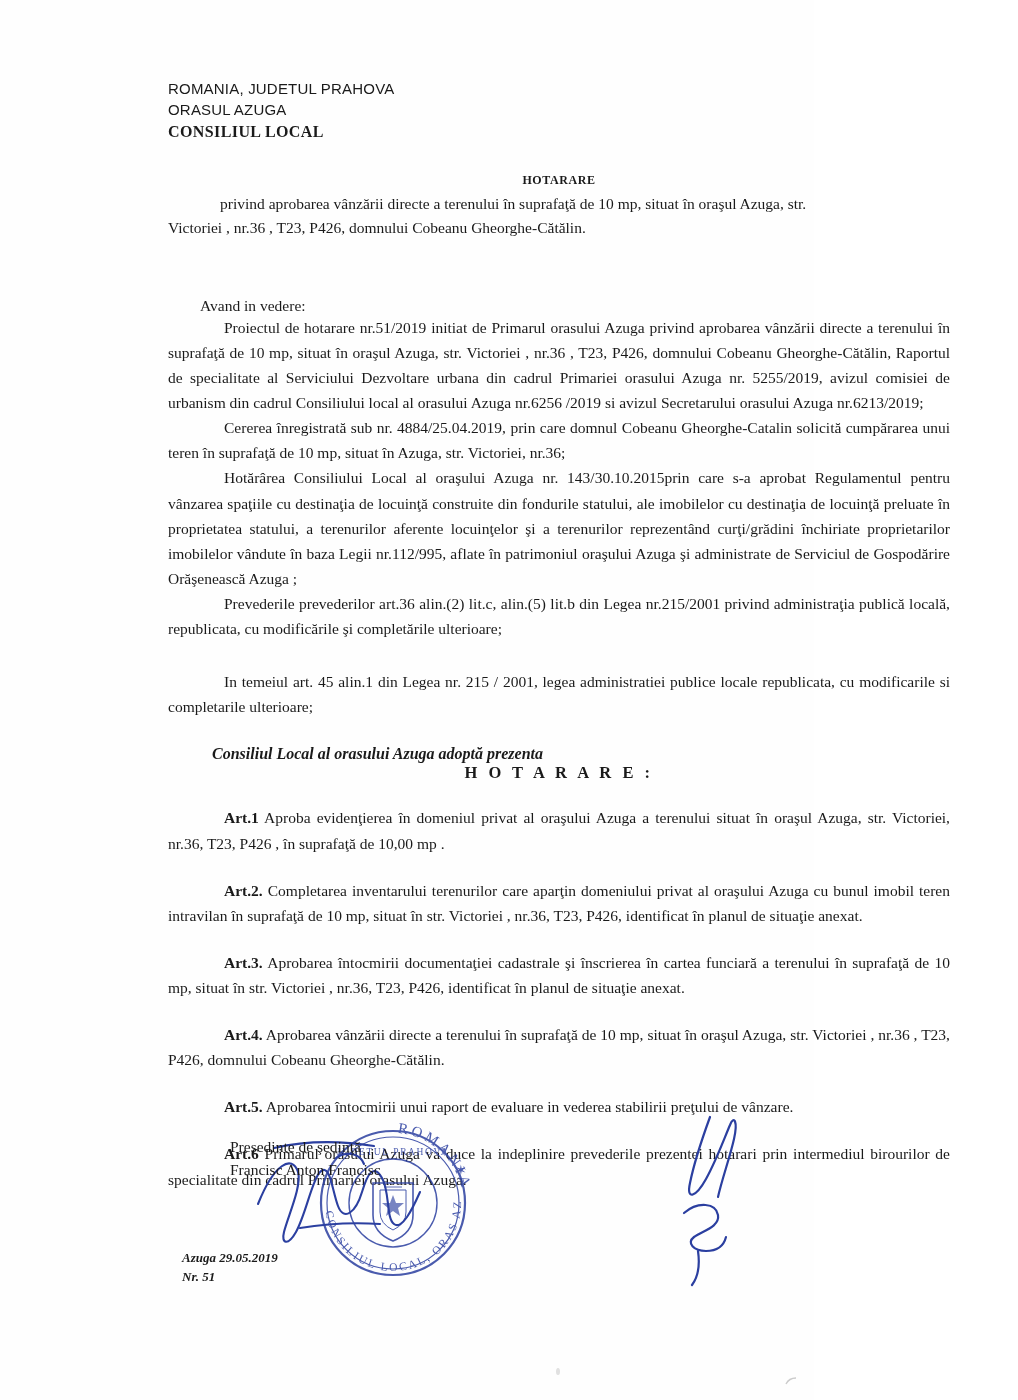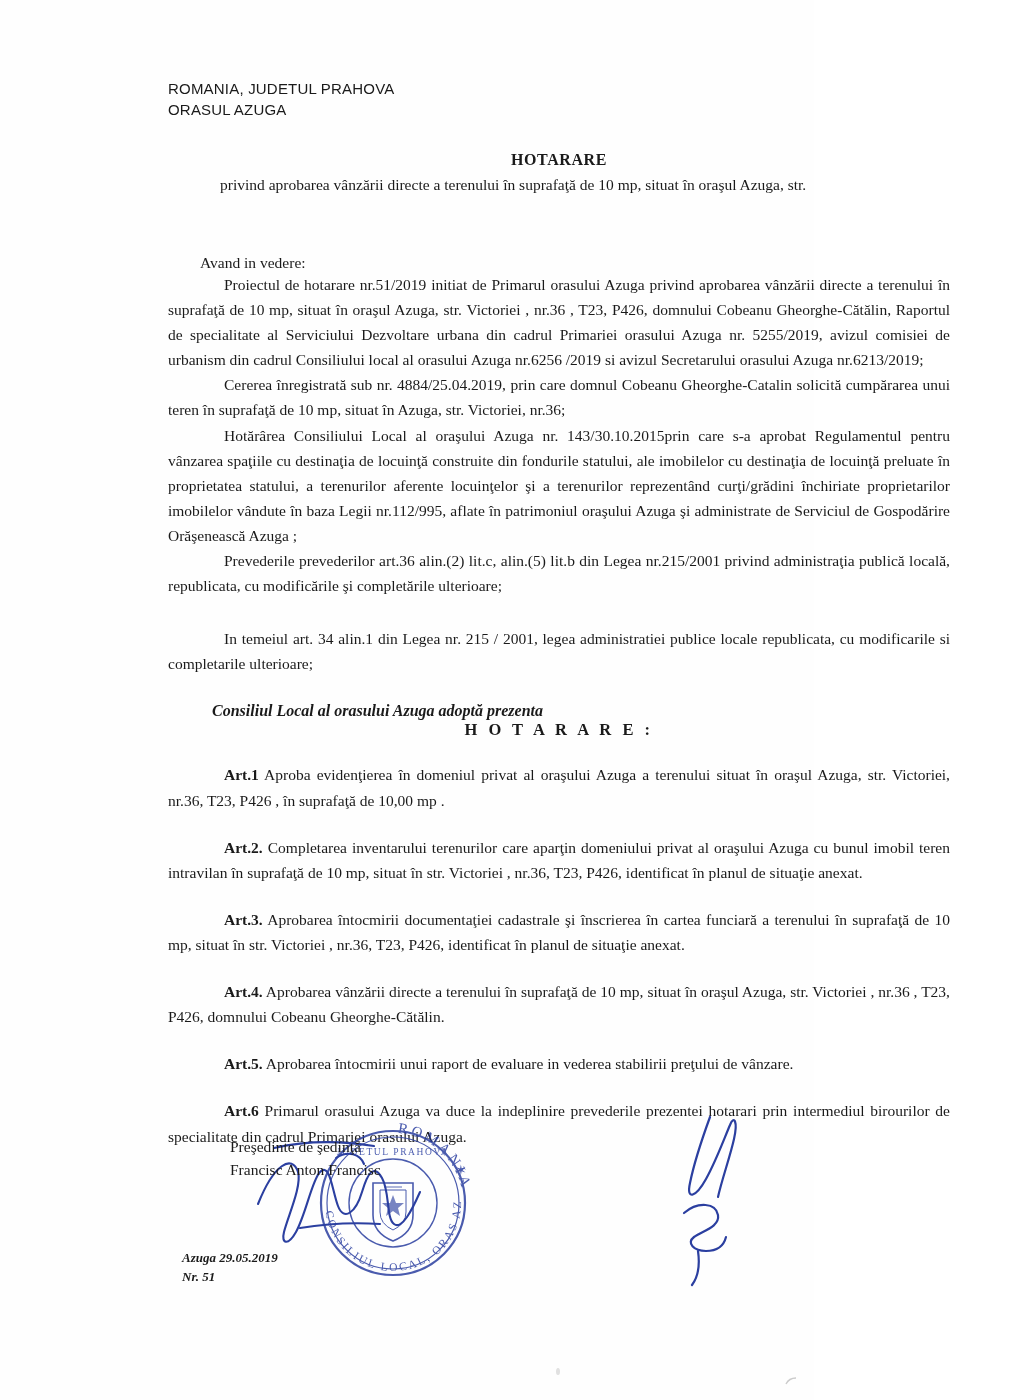--- a/index.html
+++ b/index.html
@@ -40,21 +40,21 @@
   }
   .header-block .l3 {
     font-family: "Liberation Serif", serif;
     font-weight: bold;
     font-size: 16px;
     letter-spacing: .4px;
   }
   .title {
     text-align: center;
     font-weight: bold;
-    font-size: 16px;
+    font-size: 12px;
     margin-top: 30px;
     letter-spacing: .6px;
   }
   .subtitle {
     font-size: 15.5px;
     line-height: 1.5;
     margin-top: 4px;
     text-align: justify;
     text-indent: 52px;
   }
@@ -171,39 +171,41 @@
 </head>
 <body>
 
 <div class="page">
 
   <div class="doc-body">
 
     <div class="header-block">
       <div class="l1">ROMANIA, JUDETUL PRAHOVA</div>
       <div class="l2">ORASUL  AZUGA</div>
+      <div class="l3">CONSILIUL LOCAL</div>
     </div>
 
     <div class="title">HOTARARE</div>
 
     <div class="subtitle">
       <span>privind aprobarea  vânzării directe a terenului în suprafaţă de 10  mp, situat în  oraşul Azuga, str.</span>
+      <span class="ln2">Victoriei , nr.36 ,  T23, P426, domnului Cobeanu Gheorghe-Cătălin.</span>
     </div>
 
     <div class="spacer-lg"></div>
 
     <div class="avand">Avand in vedere:</div>
 
     <p class="para">Proiectul de hotarare nr.51/2019 initiat de Primarul orasului Azuga privind aprobarea  vânzării directe a terenului în suprafaţă de 10  mp, situat în  oraşul Azuga, str. Victoriei , nr.36 ,  T23, P426, domnului Cobeanu Gheorghe-Cătălin, Raportul de specialitate al Serviciului Dezvoltare urbana din cadrul Primariei orasului Azuga nr. 5255/2019, avizul comisiei de urbanism   din cadrul Consiliului local al orasului Azuga nr.6256 /2019 si  avizul Secretarului orasului Azuga nr.6213/2019;</p>
     <p class="para">Cererea înregistrată sub nr. 4884/25.04.2019, prin care domnul Cobeanu Gheorghe-Catalin solicită cumpărarea  unui teren în suprafaţă de 10 mp, situat în Azuga, str. Victoriei, nr.36;</p>
     <p class="para">Hotărârea Consiliului Local al oraşului Azuga nr.  143/30.10.2015prin care s-a aprobat Regulamentul pentru vânzarea spaţiile cu destinaţia de locuinţă construite din fondurile statului, ale imobilelor cu destinaţia de locuinţă preluate în proprietatea statului, a terenurilor aferente locuinţelor şi a terenurilor reprezentând  curţi/grădini închiriate proprietarilor imobilelor vândute în baza Legii nr.112/995, aflate în patrimoniul oraşului Azuga şi administrate de Serviciul de Gospodărire Orăşenească Azuga ;</p>
     <p class="para">Prevederile prevederilor   art.36 alin.(2) lit.c,   alin.(5) lit.b din Legea nr.215/2001 privind administraţia publică locală, republicata, cu modificările şi completările ulterioare;</p>
     <div class="block-gap"></div>
     <div class="block-gap"></div>
-    <p class="para">In temeiul art. 34 alin.1 din Legea nr. 215 / 2001, legea administratiei publice locale  republicata, cu modificarile si completarile ulterioare;</p>
+    <p class="para">In temeiul art. 45 alin.1 din Legea nr. 215 / 2001, legea administratiei publice locale  republicata, cu modificarile si completarile ulterioare;</p>
 
     <div class="center-bold">Consiliul Local al orasului Azuga adoptă prezenta</div>
 
     <div class="hot2">H O T A R A R E :</div>
 
     <div class="art-gap"></div>
 
     <p class="art">
       <b>Art.1</b><span> Aproba evidenţierea în domeniul privat al oraşului Azuga  a terenului situat în oraşul Azuga, str. Victoriei, nr.36,  T23, P426 , în suprafaţă de 10,00 mp .</span>
     </p>

